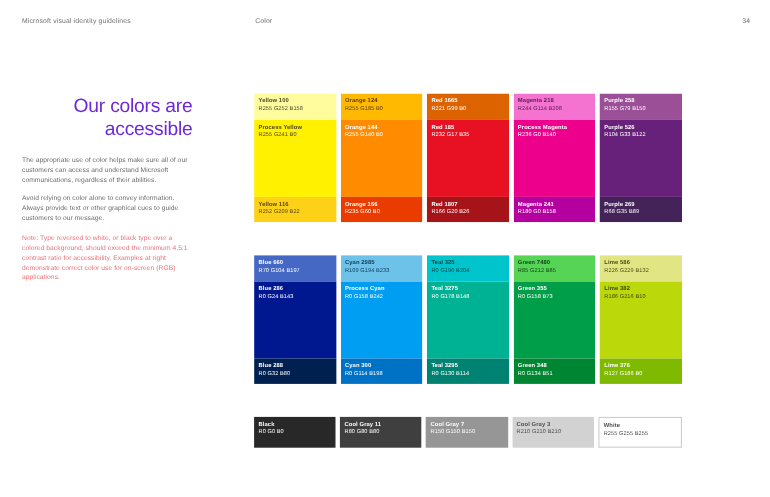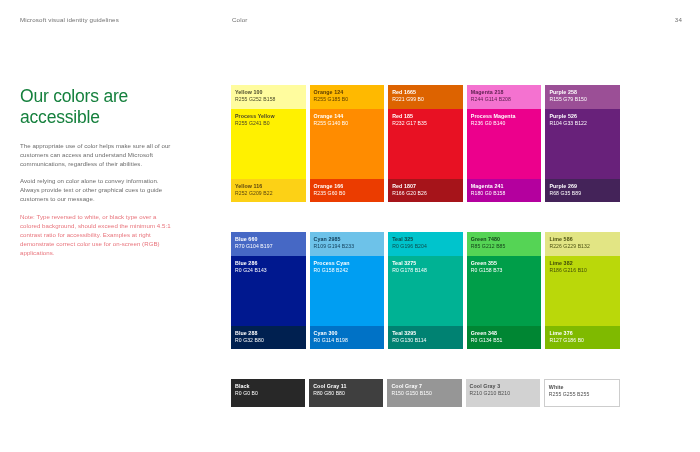--- a/index.html
+++ b/index.html
@@ -16,22 +16,22 @@
   .runhead {
     position: absolute; left: 0; top: 16px; width: 700px; height: 14px;
   }
   .runhead .rh-left  { position: absolute; left: 20px;  top: 0; font-size: 6.2px; color: #6f6f6f; letter-spacing: .15px; }
   .runhead .rh-mid   { position: absolute; left: 232px; top: 0; font-size: 6.2px; color: #6f6f6f; letter-spacing: .15px; }
   .runhead .rh-right { position: absolute; right: 18px; top: 0; font-size: 6.2px; color: #6f6f6f; letter-spacing: .15px; }
 
   
   .textcol { position: absolute; left: 20px; top: 86px; width: 155px; }
   .headline {
-    font-size: 17.5px; line-height: 21px; color: #15803d;
-    font-weight: 400; letter-spacing: -.2px; margin-bottom: 13px;
+    font-size: 17.5px; line-height: 21px; color: #6d28d9;
+    font-weight: 400; letter-spacing: -.2px; margin-bottom: 13px; text-align: right;
   }
   .body-p {
     font-size: 6.1px; line-height: 9.1px; color: #6b6b6b;
     margin-bottom: 8px; letter-spacing: .05px;
   }
   .note-p {
     font-size: 6.1px; line-height: 9.1px; color: #e8737b;
     letter-spacing: .05px;
   }
 

